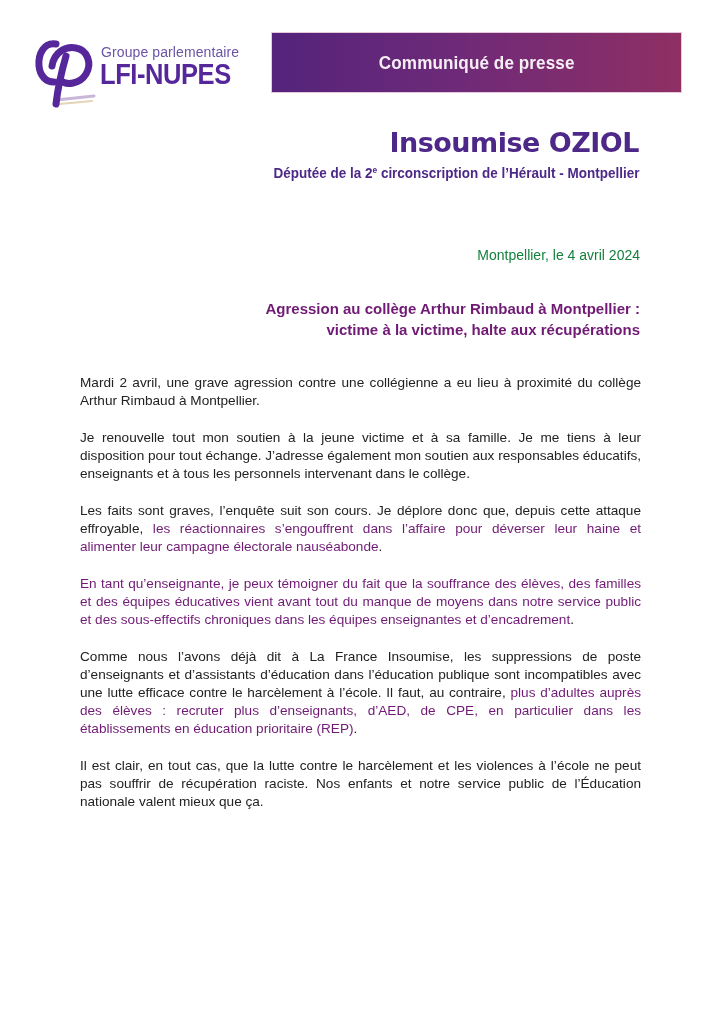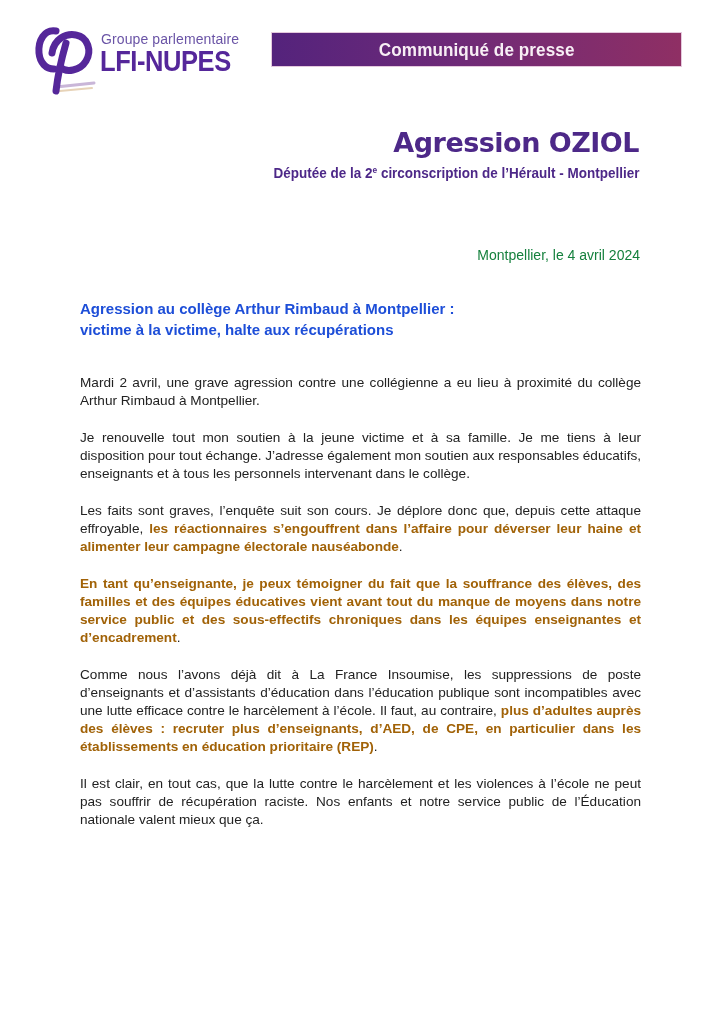--- a/index.html
+++ b/index.html
@@ -12,21 +12,21 @@
       height: 1024px;
       position: relative;
       overflow: hidden;
       font-family: "Liberation Sans", sans-serif;
       color: #1e1e1e;
     }
     
     .logo {
       position: absolute;
       left: 34px;
-      top: 21px;
+      top: 34px;
       width: 200px;
       height: 80px;
     }
     .logo-mark {
       position: absolute;
       left: 0;
       top: 0;
       width: 62px;
       height: 78px;
     }
@@ -51,21 +51,21 @@
       transform-origin: left top;
       white-space: nowrap;
       font-family: "Liberation Sans", sans-serif;
     }
     
     .banner {
       position: absolute;
       left: 272px;
       top: 33px;
       width: 409px;
-      height: 33px;
+      height: 59px;
       background: linear-gradient(90deg, #54237c 0%, #6e2a78 45%, #8f2f64 100%);
       display: flex;
       align-items: center;
       justify-content: center;
       box-shadow: 0 0 0 1px #e4c9dd;
     }
     .banner-text {
       color: #f7eef5;
       font-size: 19px;
       font-weight: bold;
@@ -107,43 +107,43 @@
       font-size: 14px;
       color: #15803d;
       white-space: nowrap;
     }
     
     .title {
       position: absolute;
       left: 80px;
       width: 560px;
       top: 298px;
-      text-align: left;
+      text-align: right;
       font-size: 15px;
       font-weight: bold;
       line-height: 21px;
-      color: #1d4ed8;
+      color: #701a75;
     }
     
     .body {
       position: absolute;
       left: 80px;
       width: 561px;
       top: 374px;
       font-size: 13.6px;
       line-height: 18px;
       color: #222;
     }
     .body p {
       margin: 0 0 19px 0;
       text-align: justify;
     }
     .body b {
-      font-weight: bold;
-      color: #a16207;
+      font-weight: normal;
+      color: #701a75;
     }
   </style>
 </head>
 <body>
 
 <div class="logo">
   <svg class="logo-mark" viewBox="0 0 62 78" xmlns="http://www.w3.org/2000/svg">
 
     <path d="M22 66 L60 62" stroke="#c9b6d8" stroke-width="3" stroke-linecap="round" fill="none"></path>
     <path d="M26 70 L58 67" stroke="#e7d3b8" stroke-width="2" stroke-linecap="round" fill="none"></path>
@@ -155,21 +155,21 @@
     <path d="M32 22 C28 36, 24 52, 22 70" stroke="#55279a" stroke-width="7" stroke-linecap="round" fill="none"></path>
   </svg>
   <div class="logo-sub">Groupe parlementaire</div>
   <div class="logo-main">LFI-NUPES</div>
 </div>
 
 <div class="banner">
   <span class="banner-text">Communiqué de presse</span>
 </div>
 
-<div class="deputy-name">Agression OZIOL</div>
+<div class="deputy-name">Insoumise OZIOL</div>
 <div class="deputy-role"><span>Députée de la 2</span><sup>e</sup><span> circonscription de l’Hérault - Montpellier</span></div>
 
 <div class="date">Montpellier, le 4 avril 2024</div>
 
 <div class="title">
   <div>Agression au collège Arthur Rimbaud à Montpellier :</div>
   <div>victime à la victime, halte aux récupérations</div>
 </div>
 
 <div class="body" id="body">

